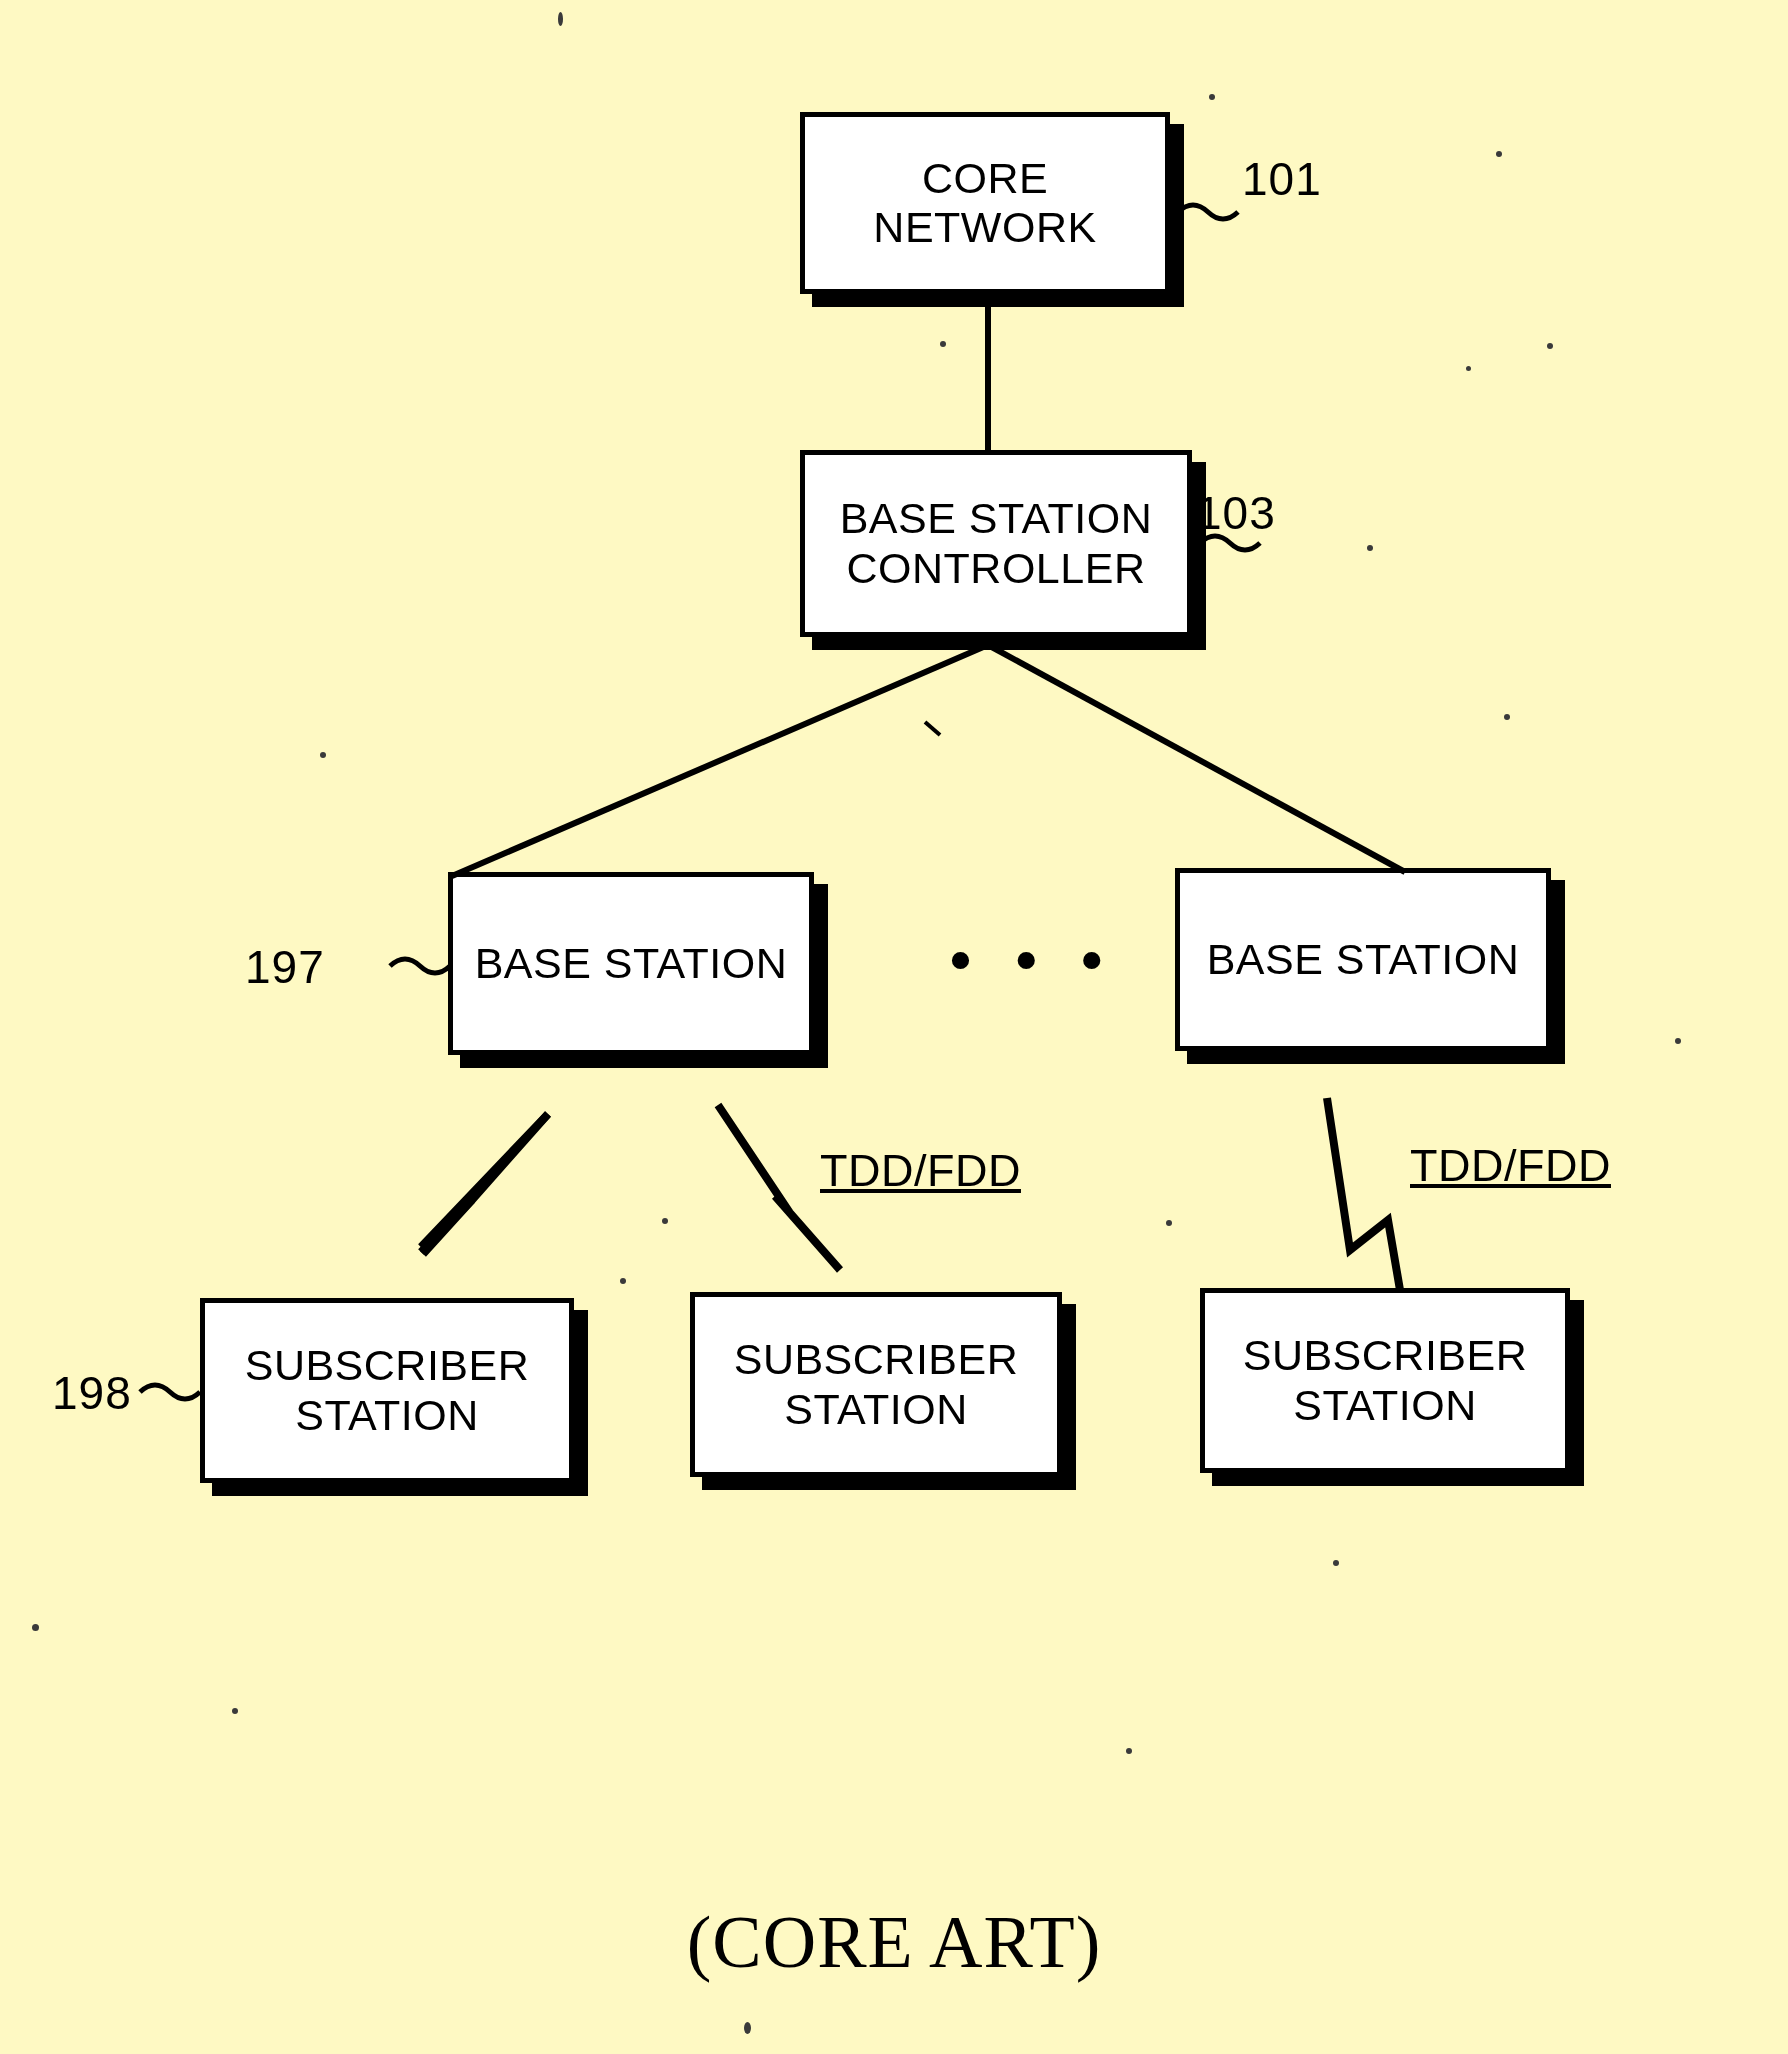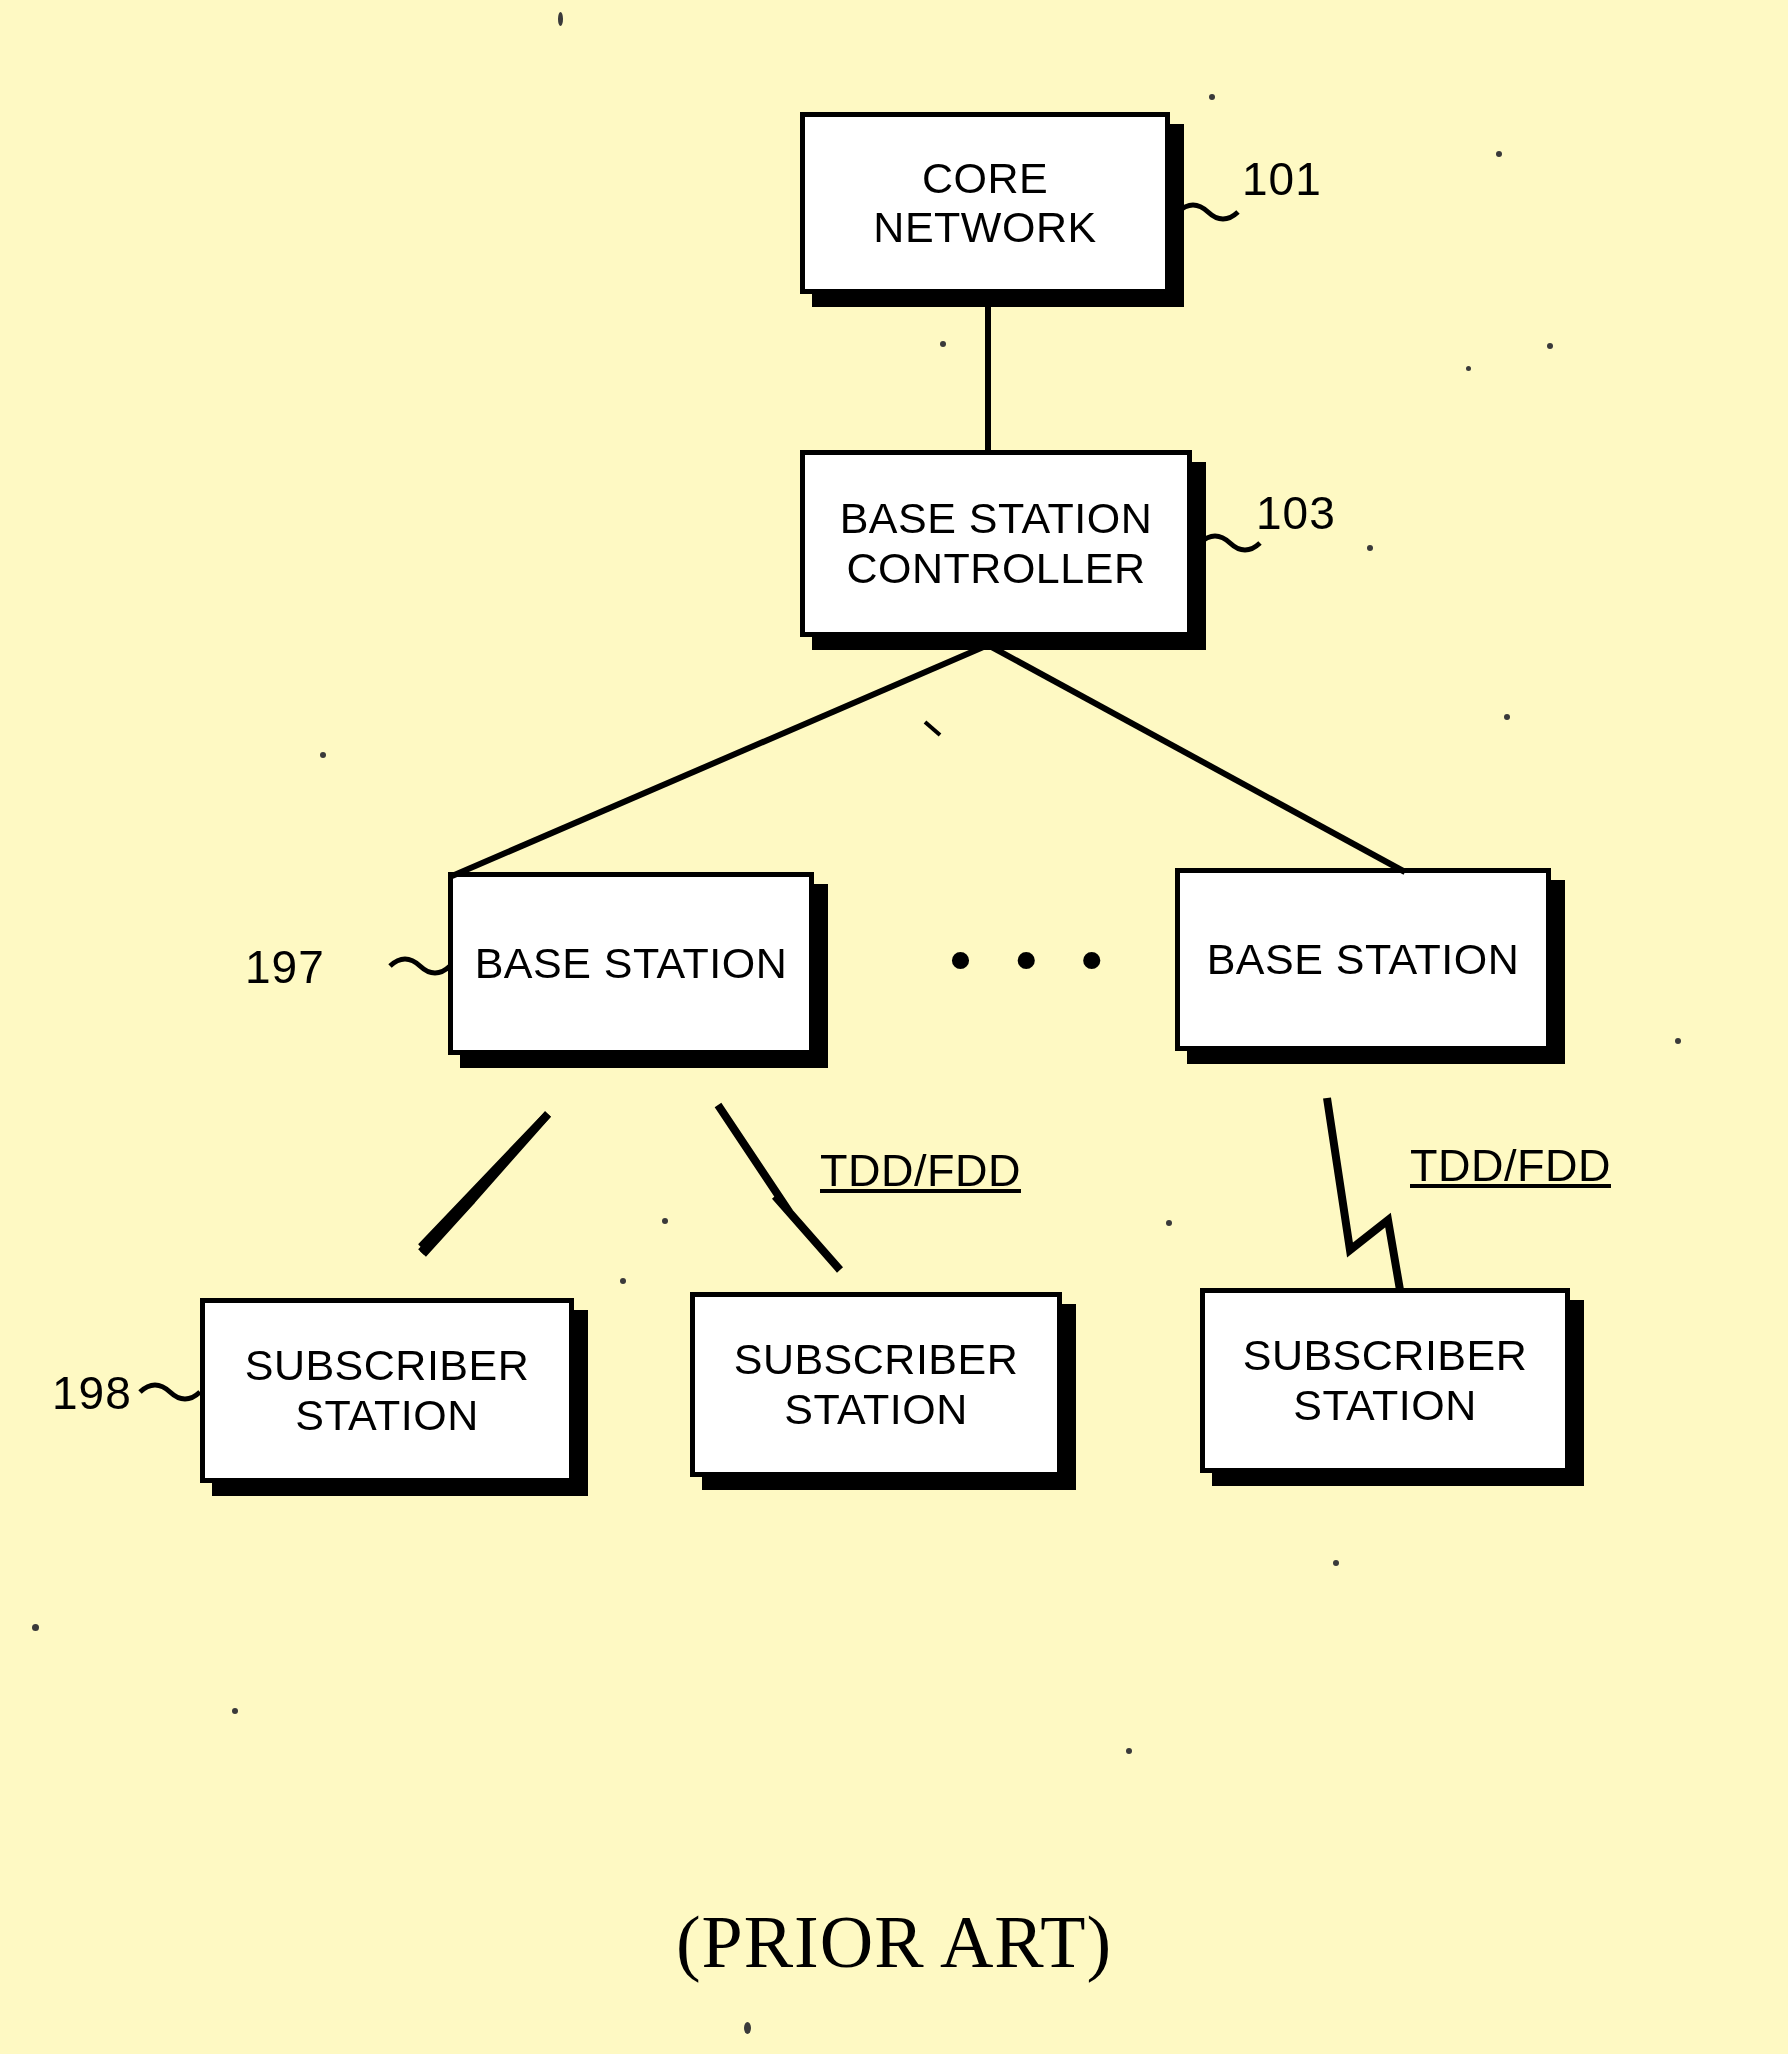--- a/index.html
+++ b/index.html
@@ -161,21 +161,21 @@
     <span class="node-label">CORE
 NETWORK</span>
   </div>
   <div class="refnum" style="left:1242px; top:152px;">101</div>
 
   <div class="shadow" style="left:812px; top:462px; width:394px; height:188px;"></div>
   <div class="node" style="left:800px; top:450px; width:392px; height:187px;">
     <span class="node-label">BASE STATION
 CONTROLLER</span>
   </div>
-  <div class="refnum" style="left:1256px; top:486px;">103</div>
+  <div class="refnum" style="left:1196px; top:486px;">103</div>
 
   <div class="shadow" style="left:460px; top:884px; width:368px; height:184px;"></div>
   <div class="node" style="left:448px; top:872px; width:366px; height:183px;">
     <span class="node-label">BASE STATION</span>
   </div>
   <div class="refnum" style="left:245px; top:940px;">197</div>
 
   <div class="ellipsis" style="left:950px; top:930px;">• • •</div>
 
   <div class="shadow" style="left:1187px; top:880px; width:378px; height:184px;"></div>
@@ -198,15 +198,15 @@
     <span class="node-label">SUBSCRIBER
 STATION</span>
   </div>
 
   <div class="shadow" style="left:1212px; top:1300px; width:372px; height:186px;"></div>
   <div class="node" style="left:1200px; top:1288px; width:370px; height:185px;">
     <span class="node-label">SUBSCRIBER
 STATION</span>
   </div>
 
-  <div class="fig-sub" style="top:1900px;">(PRIOR ART)</div>
+  <div class="fig-sub" style="top:1900px;">(CORE ART)</div>
 
 </div>
 
 </body></html>

